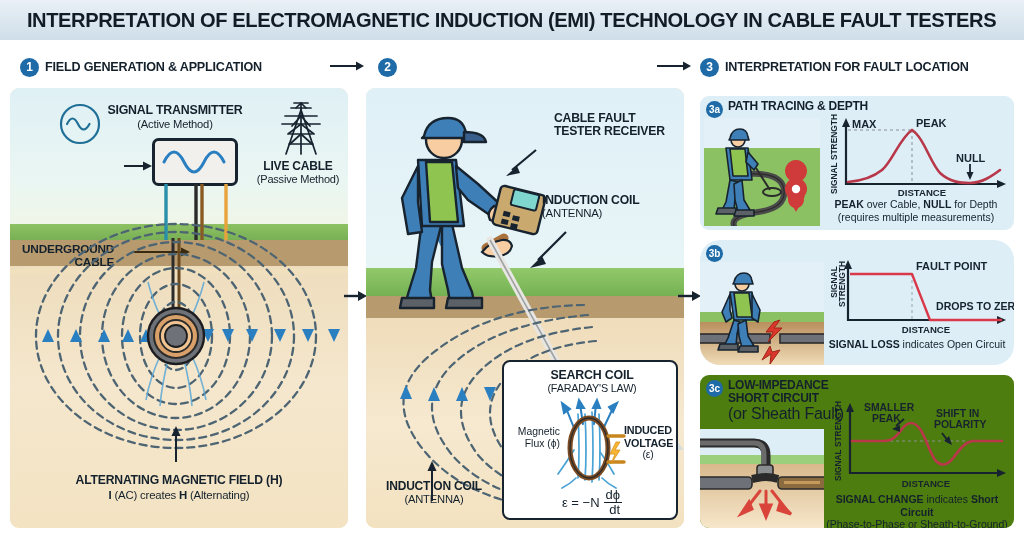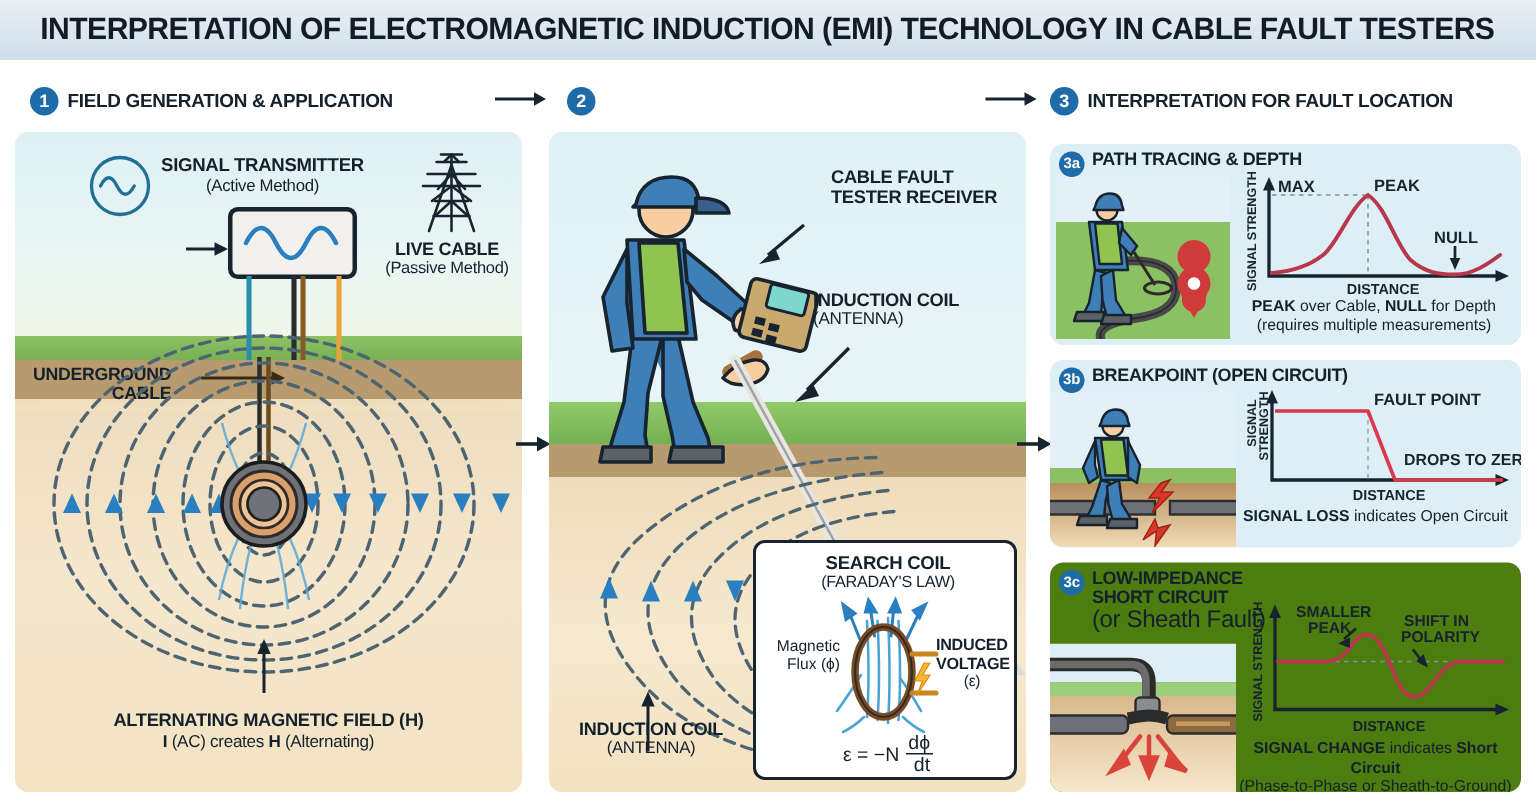--- a/index.html
+++ b/index.html
@@ -55,21 +55,21 @@
   .sky-m { position:absolute; left:0; top:0; width:100%; height:180px;
            background: linear-gradient(180deg,#dff0f7 0%, #e8f5f7 100%); }
   .grass-m { position:absolute; left:0; top:180px; width:100%; height:28px;
              background: linear-gradient(180deg,#92c96a,#74b153); }
   .soil1-m { position:absolute; left:0; top:208px; width:100%; height:24px; background:#b79b6f;}
   .soil2-m { position:absolute; left:0; top:230px; width:100%; height:210px;
              background: linear-gradient(180deg,#efdcba 0%, #f6e9d0 50%, #f3e2c0 100%); }
 
   
   #panel-3a { left: 700px; top: 96px; width: 314px; height: 134px; background:#ddeef7; }
-  #panel-3b { left: 700px; top: 240px; width: 314px; height: 125px; background:#ddeef7; }
+  #panel-3b { left: 700px; top: 240px; width: 314px; height: 125px; background:#ddeef7;border-radius:20px; }
   #panel-3c { left: 700px; top: 375px; width: 314px; height: 153px; background:#4d7c0f; }
 
   .sub-head { position:absolute; left:6px; top:4px; display:flex; align-items:flex-start; gap:5px; z-index:5;}
   .sub-badge {
     width: 17px; height: 17px; border-radius:50%; background:#1e6ba8; color:#fff;
     font-size: 10px; font-weight:700; display:flex; align-items:center; justify-content:center;
     flex:0 0 auto; margin-top:1px;
   }
   .sub-title { font-size: 12px; font-weight:700; color:#14212c; line-height:1.08; letter-spacing:-0.25px;}
   .sub-sub { font-size: 16px; font-weight:400; color:#14212c; }
@@ -506,21 +506,20 @@
 
     <div class="caption" style="left:120px; top:102px; width:192px;">
       <div><b>PEAK</b><span> over Cable, </span><b>NULL</b><span> for Depth</span></div>
       <div>(requires multiple measurements)</div>
     </div>
   </div>
 
   <div class="panel" id="panel-3b">
     <div class="sub-head">
       <div class="sub-badge">3b</div>
-      <div class="sub-title">BREAKPOINT (OPEN CIRCUIT)</div>
     </div>
 
     <div style="position:absolute; left:0px; top:22px; width:124px; height:103px; overflow:hidden;">
       <div style="position:absolute; left:0; top:0; width:124px; height:50px; background:#e4f0f8;"></div>
       <div style="position:absolute; left:0; top:50px; width:124px; height:10px; background:#8cc163;"></div>
       <div style="position:absolute; left:0; top:60px; width:124px; height:43px; background:linear-gradient(180deg,#b98f5d,#f0dcb8);"></div>
       <svg style="position:absolute; left:0; top:0;" width="124" height="103" viewBox="0 0 124 103">
 
         <g>
           <rect x="-4" y="72" width="74" height="9" fill="#6e7177" stroke="#2b2b2b" stroke-width="1.6"></rect>

